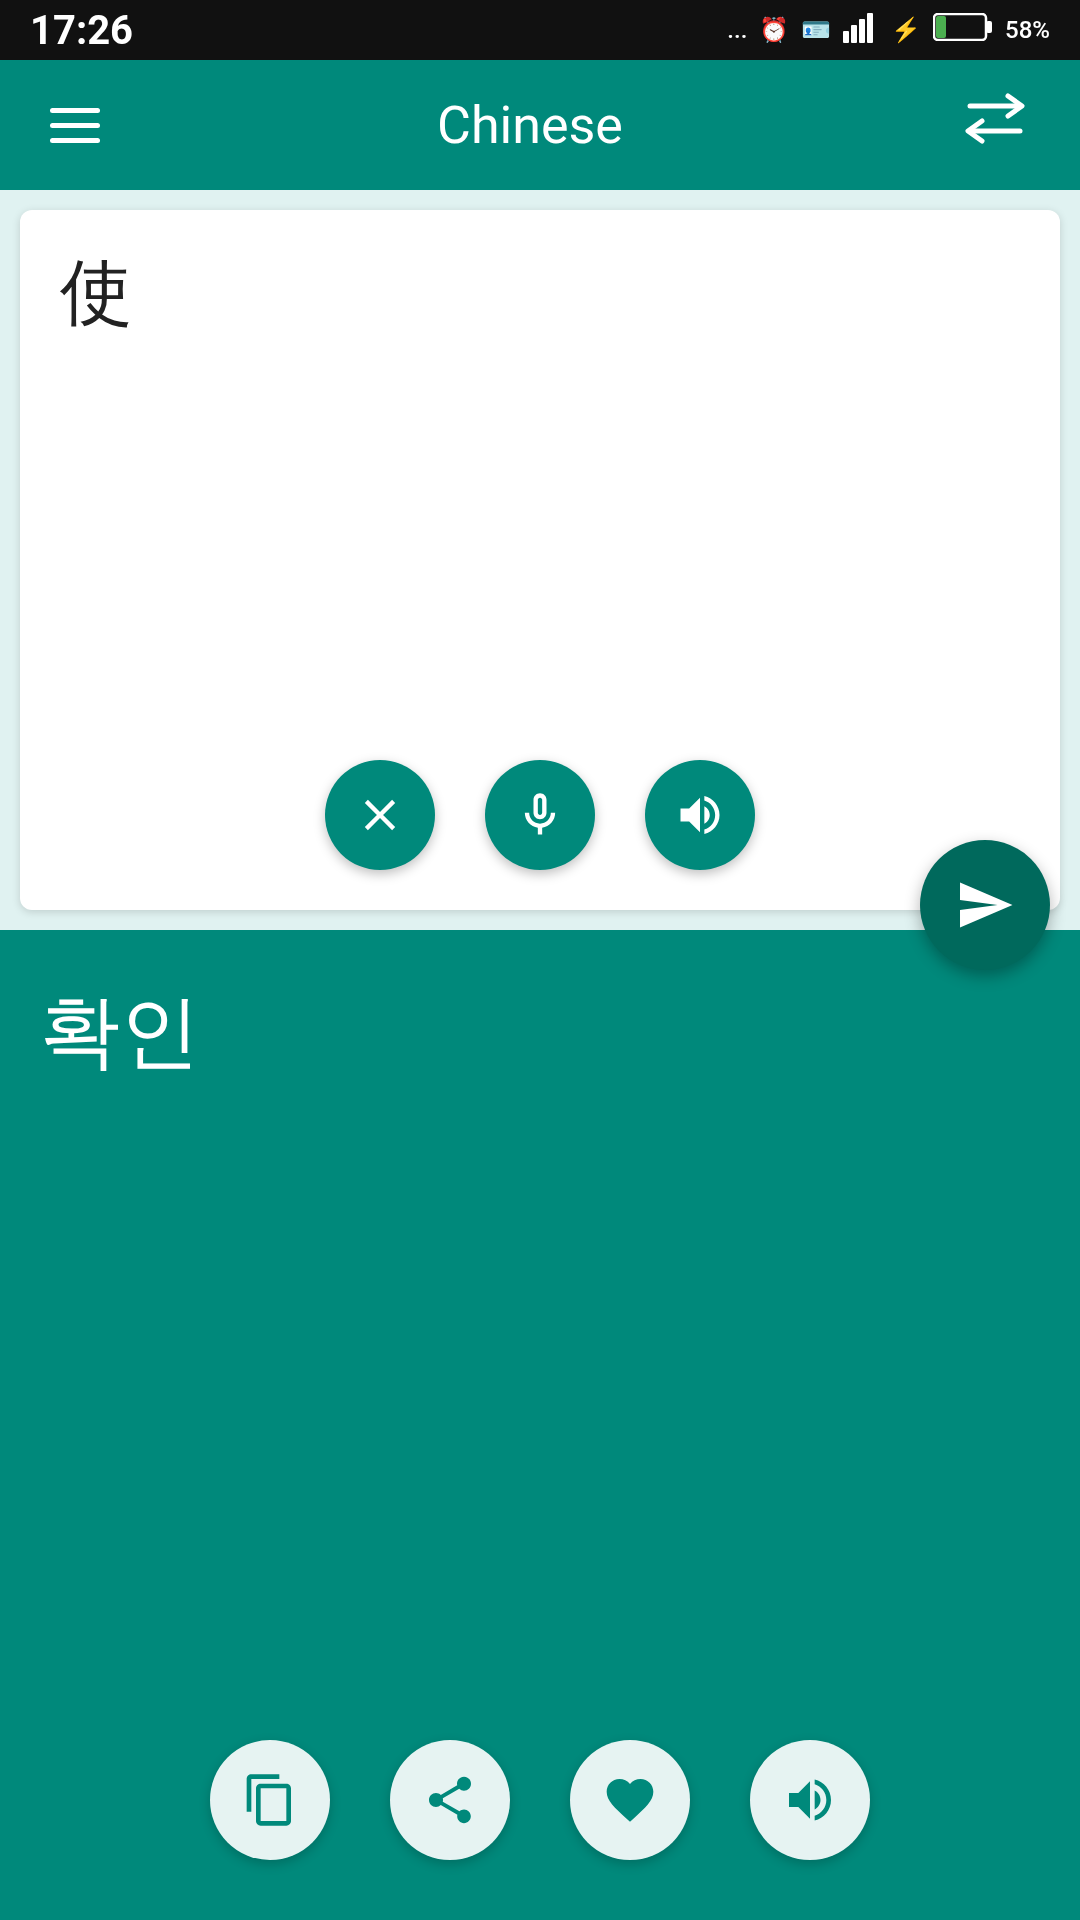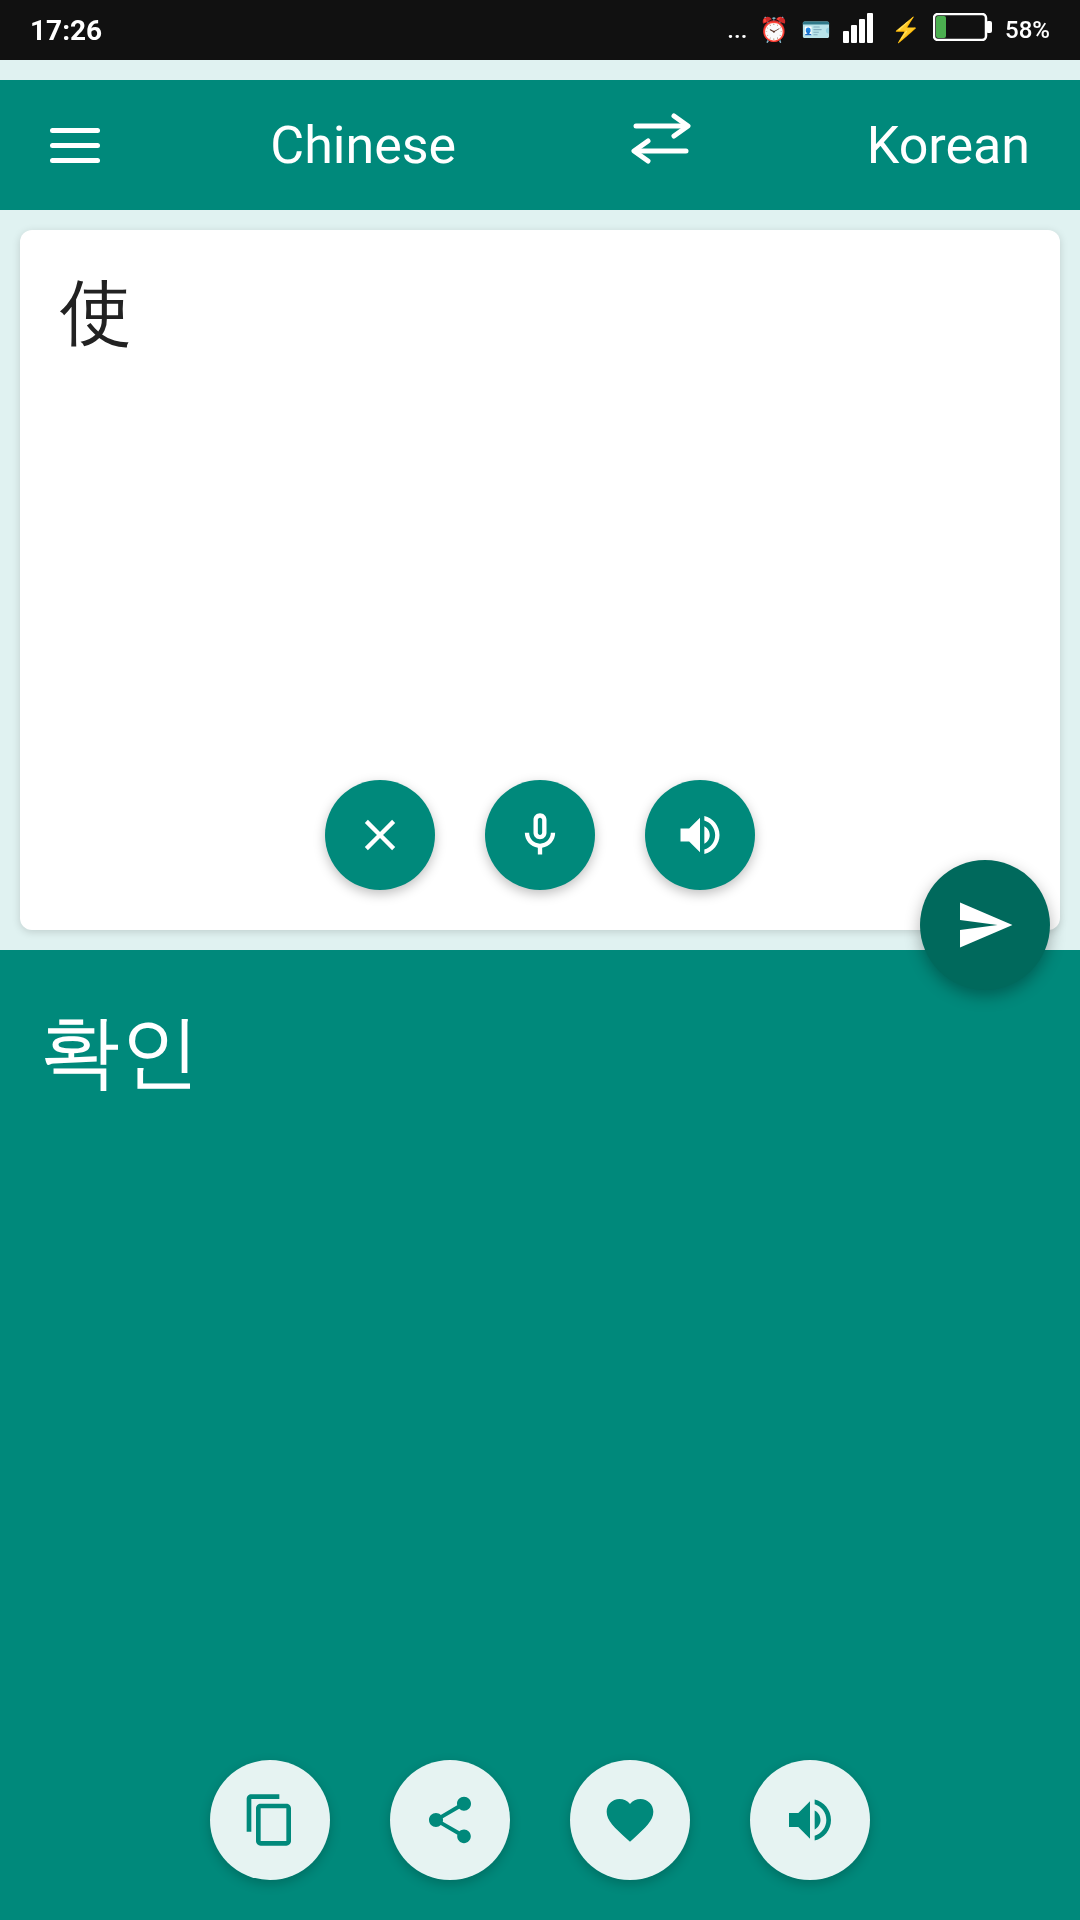--- a/index.html
+++ b/index.html
@@ -21,41 +21,40 @@
       display: flex;
       align-items: center;
       justify-content: space-between;
       padding: 0 30px;
       color: white;
       font-size: 28px;
       font-weight: 500;
     }
 
     .status-left {
-      font-size: 28px;
+      font-size: 40px;
       font-weight: bold;
     }
 
     .status-right {
       display: flex;
       align-items: center;
       gap: 12px;
       font-size: 24px;
     }
 
     
     .toolbar {
       width: 100%;
       height: 130px;
       background: #00897b;
       display: flex;
       align-items: center;
       justify-content: space-between;
       padding: 0 50px;
-      margin-top: 20px;
     }
 
     .toolbar-menu {
       display: flex;
       flex-direction: column;
       gap: 10px;
       cursor: pointer;
     }
 
     .toolbar-menu span {
@@ -250,21 +249,20 @@
   <span class="toolbar-swap">
     <svg width="70" height="55" viewBox="0 0 70 55" fill="white">
 
       <polyline points="10,15 60,15" stroke="white" stroke-width="5" fill="none" stroke-linecap="round"></polyline>
       <polyline points="48,5 62,15 48,25" stroke="white" stroke-width="5" fill="none" stroke-linecap="round" stroke-linejoin="round"></polyline>
 
       <polyline points="60,40 10,40" stroke="white" stroke-width="5" fill="none" stroke-linecap="round"></polyline>
       <polyline points="22,30 8,40 22,50" stroke="white" stroke-width="5" fill="none" stroke-linecap="round" stroke-linejoin="round"></polyline>
     </svg>
   </span>
-  <span class="toolbar-lang">Korean</span>
 </div>
 
 <div class="main-content">
 
   <div class="input-wrapper">
     <div class="input-area">
       <div class="input-text">使</div>
       <div class="input-controls">
         <button class="ctrl-btn">
           <svg viewBox="0 0 24 24">

